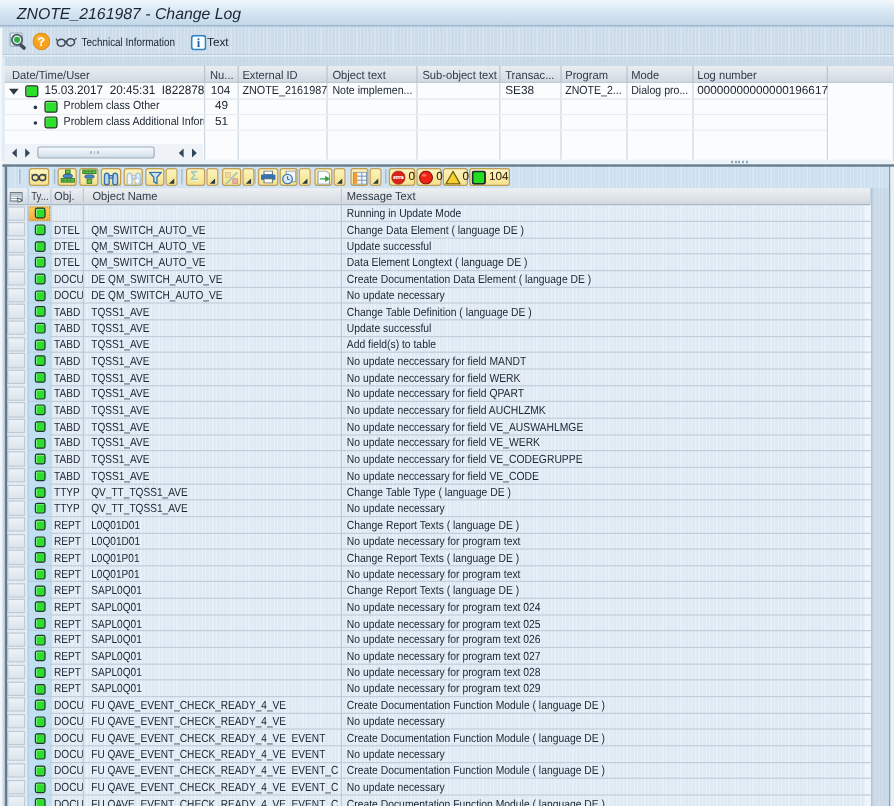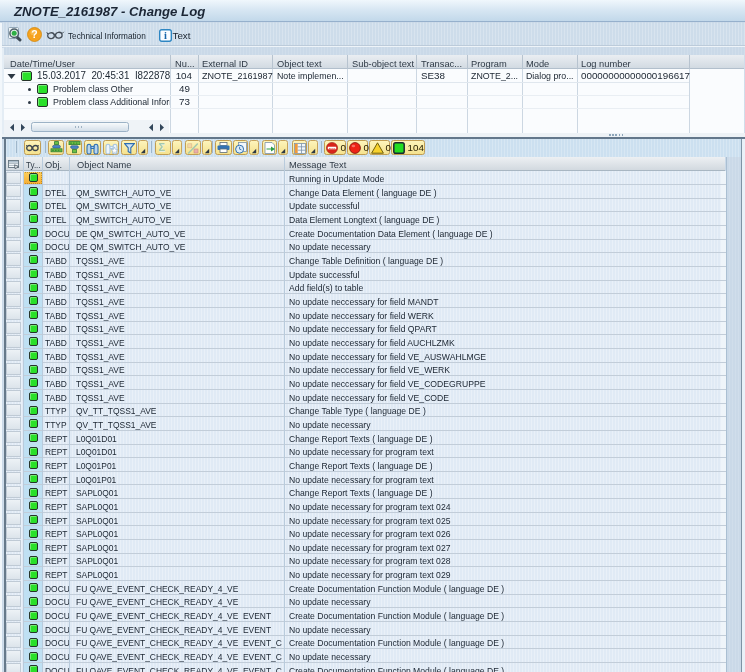--- a/index.html
+++ b/index.html
@@ -11,21 +11,21 @@
 .s88{transform:scaleX(0.88);}
 .s90{transform:scaleX(0.90);}
 .hdrt{position:absolute;white-space:nowrap;font-size:9.8px;color:#303b47;transform-origin:0 0;transform:scaleX(0.95);}
 .ybtn{position:absolute;background:linear-gradient(180deg,#fdf4bc,#f5e28e);border:1px solid #c19d52;border-radius:2.5px;box-sizing:border-box;}
 .dd{position:absolute;background:linear-gradient(180deg,#fdf4bc,#f5e28e);border:1px solid #c7a45e;border-radius:2.5px;box-sizing:border-box;}
 .sep{position:absolute;width:1px;background:#9fb6ca;}
 .gsq{position:absolute;background:#2ae02a;border:1.6px solid #26332a;border-radius:2px;box-sizing:border-box;box-shadow:inset 0.5px 0.5px 0 rgba(255,255,255,0.7);}
 </style></head>
 <body>
 <div class="abs" style="left:0;top:0;width:745px;height:22px;background:linear-gradient(180deg,#f0f7fc 0%,#d8e7f3 45%,#c2d8ea 100%);border-bottom:1px solid #96b0cc;box-sizing:border-box;"></div>
-<div class="abs" style="left:14px;top:0;height:22px;line-height:23px;font-size:13.2px;font-weight:bold;font-style:italic;color:#1b2635;">ZNOTE_2161987&nbsp;-&nbsp;Change Log</div>
+<div class="abs" style="left:14px;top:0;height:22px;line-height:23px;font-size:13.2px;font-weight:normal;font-style:italic;color:#1b2635;">ZNOTE_2161987&nbsp;-&nbsp;Change Log</div>
 <div class="abs" style="left:0;top:23px;width:745px;height:22px;background-color:#cddcea;background-image:repeating-linear-gradient(90deg,rgba(255,255,255,0.22) 0 1px,rgba(255,255,255,0) 1px 3px);"></div>
 <div class="abs" style="left:0;top:45px;width:745px;height:1px;background:#bccbda;"></div>
 <div class="abs" style="left:0;top:46px;width:745px;height:1px;background:#eef4f9;"></div>
 <svg class="abs" style="left:7px;top:26px" width="17" height="17" viewBox="0 0 17 17">
 <rect x="1.5" y="1.5" width="10" height="11" rx="1" fill="#eff5f8" stroke="#93a7b7" stroke-width="1"></rect>
 <circle cx="7.2" cy="7.2" r="4.3" fill="#e6f3ea" stroke="#4e5e6a" stroke-width="1.5"></circle>
 <circle cx="7.2" cy="7.2" r="2.5" fill="#2eaf44"></circle>
 <rect x="10.6" y="9.8" width="6" height="3" rx="1.2" transform="rotate(42 10.6 9.8)" fill="#3f4b57"></rect>
 </svg>
 <svg class="abs" style="left:26.5px;top:27px" width="15" height="15" viewBox="0 0 15 15">
@@ -91,21 +91,21 @@
 <div class="t" style="left:581px;top:70.2px;">00000000000000196617</div>
 <div class="abs" style="left:28px;top:87.8px;width:3px;height:3px;background:#2c3844;border-radius:50%;"></div>
 <div class="gsq" style="left:37px;top:83.8px;width:10.5px;height:10.5px;"></div>
 <div class="t s90" style="left:52.5px;top:83.4px;">Problem class Other</div>
 <div class="t" style="left:170px;top:83.4px;width:20px;text-align:right;">49</div>
 <div class="abs" style="left:28px;top:100.8px;width:3px;height:3px;background:#2c3844;border-radius:50%;"></div>
 <div class="gsq" style="left:37px;top:96.8px;width:10.5px;height:10.5px;"></div>
 <div class="abs" style="left:52.5px;top:96.4px;width:117px;overflow:hidden;height:11px;">
     <div class="t s90" style="left:0;top:0;">Problem class Additional Information</div>
   </div>
-<div class="t" style="left:170px;top:96.4px;width:20px;text-align:right;">73</div>
+<div class="t" style="left:170px;top:96.4px;width:20px;text-align:right;">51</div>
 <div class="abs" style="left:3px;top:119.5px;width:166px;height:14px;background:#eff3f7;"></div>
 <svg class="abs" style="left:9px;top:123px" width="6" height="9" viewBox="0 0 6 8.5">
     <path d="M5 0.5 L1 4.25 L5 8 Z" fill="#32465a"></path>
   </svg>
 <svg class="abs" style="left:20px;top:123px" width="6" height="9" viewBox="0 0 6 8.5">
     <path d="M1 0.5 L5 4.25 L1 8 Z" fill="#32465a"></path>
   </svg>
 <div class="abs" style="left:31px;top:121.5px;width:98px;height:10.5px;background:linear-gradient(180deg,#f7fafc,#d4dfe9);border:1px solid #9cb2c6;border-radius:2.5px;box-sizing:border-box;"></div>
 <div class="abs" style="left:75px;top:125.8px;width:9px;height:2px;background:repeating-linear-gradient(90deg,#9fb2c2 0 1.5px,transparent 1.5px 3px);"></div>
 <svg class="abs" style="left:148px;top:123px" width="6" height="9" viewBox="0 0 6 8.5">

